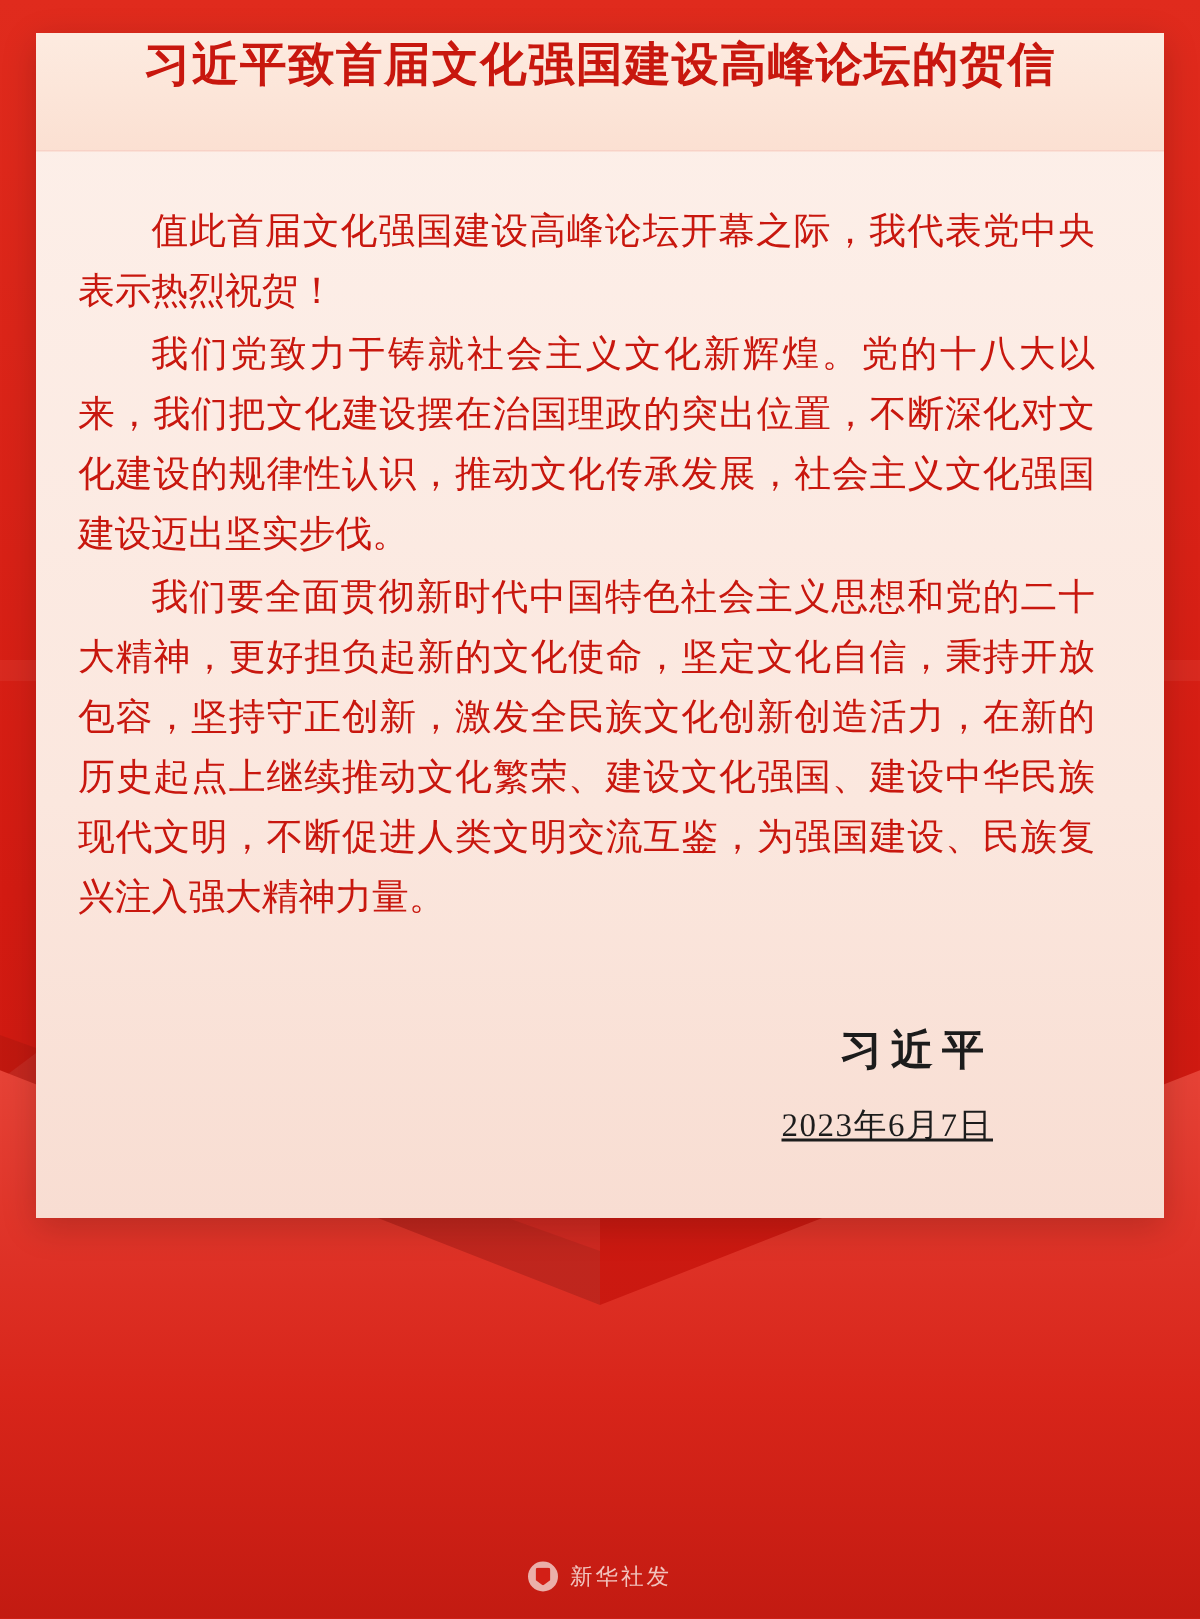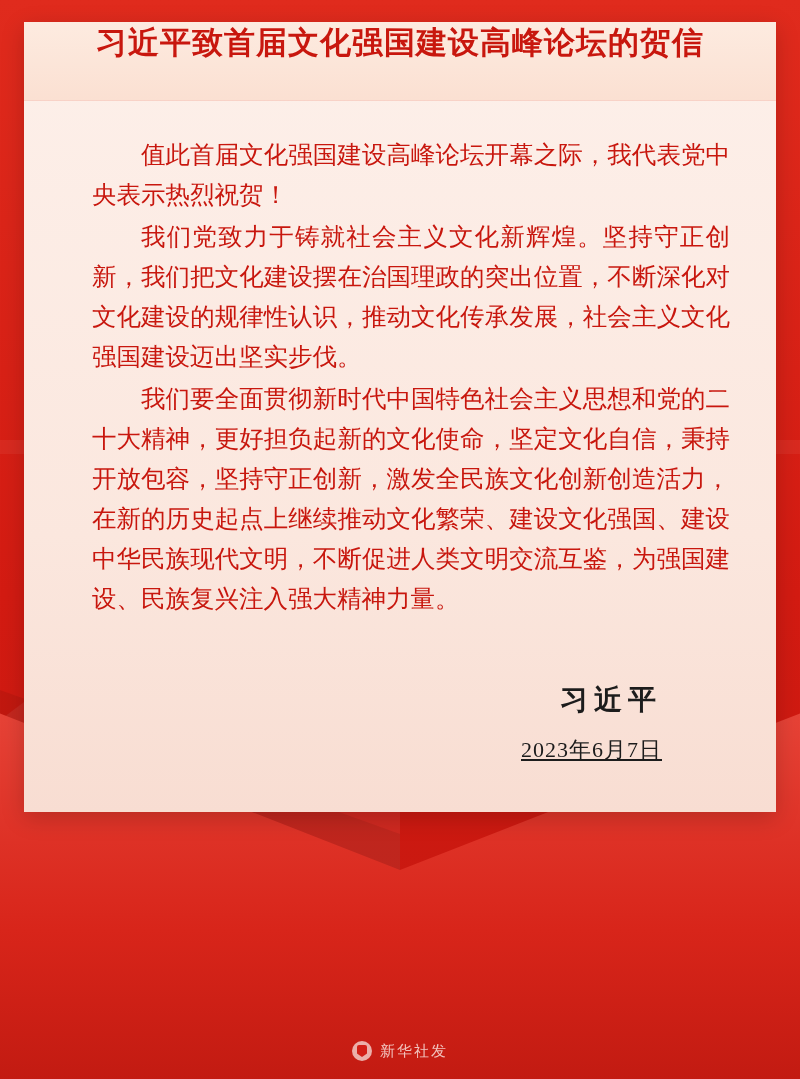--- a/index.html
+++ b/index.html
@@ -87,21 +87,21 @@
   .title {
     color: #c8170e;
     font-size: 31px;
     font-weight: bold;
     letter-spacing: 1px;
     font-family: "Liberation Serif", "DejaVu Serif", serif;
     white-space: nowrap;
   }
 
   .body {
-    padding: 34px 46px 0 68px;
+    padding: 34px 46px 0 28px;
   }
   .para {
     color: #c8170e;
     font-size: 24.5px;
     line-height: 40px;
     text-indent: 2em;
     text-align: justify;
     text-justify: inter-ideograph;
     margin: 0 0 2px 0;
     font-family: "Liberation Serif", "DejaVu Serif", serif;
@@ -179,21 +179,21 @@
   <div class="env-flap"></div>
 
   <div class="card">
 
     <div class="title-bar">
       <div class="title">习近平致首届文化强国建设高峰论坛的贺信</div>
     </div>
 
     <div class="body">
       <p class="para">值此首届文化强国建设高峰论坛开幕之际，我代表党中央表示热烈祝贺！</p>
-      <p class="para">我们党致力于铸就社会主义文化新辉煌。坚持守正创新，我们把文化建设摆在治国理政的突出位置，不断深化对文化建设的规律性认识，推动文化传承发展，社会主义文化强国建设迈出坚实步伐。</p>
+      <p class="para">我们党致力于铸就社会主义文化新辉煌。党的十八大以来，我们把文化建设摆在治国理政的突出位置，不断深化对文化建设的规律性认识，推动文化传承发展，社会主义文化强国建设迈出坚实步伐。</p>
       <p class="para">我们要全面贯彻新时代中国特色社会主义思想和党的二十大精神，更好担负起新的文化使命，坚定文化自信，秉持开放包容，坚持守正创新，激发全民族文化创新创造活力，在新的历史起点上继续推动文化繁荣、建设文化强国、建设中华民族现代文明，不断促进人类文明交流互鉴，为强国建设、民族复兴注入强大精神力量。</p>
 
       <div class="sign-wrap">
         <div class="signature">习近平</div>
         <div class="sign-date">2023年6月7日</div>
       </div>
     </div>
 
   </div>
 

